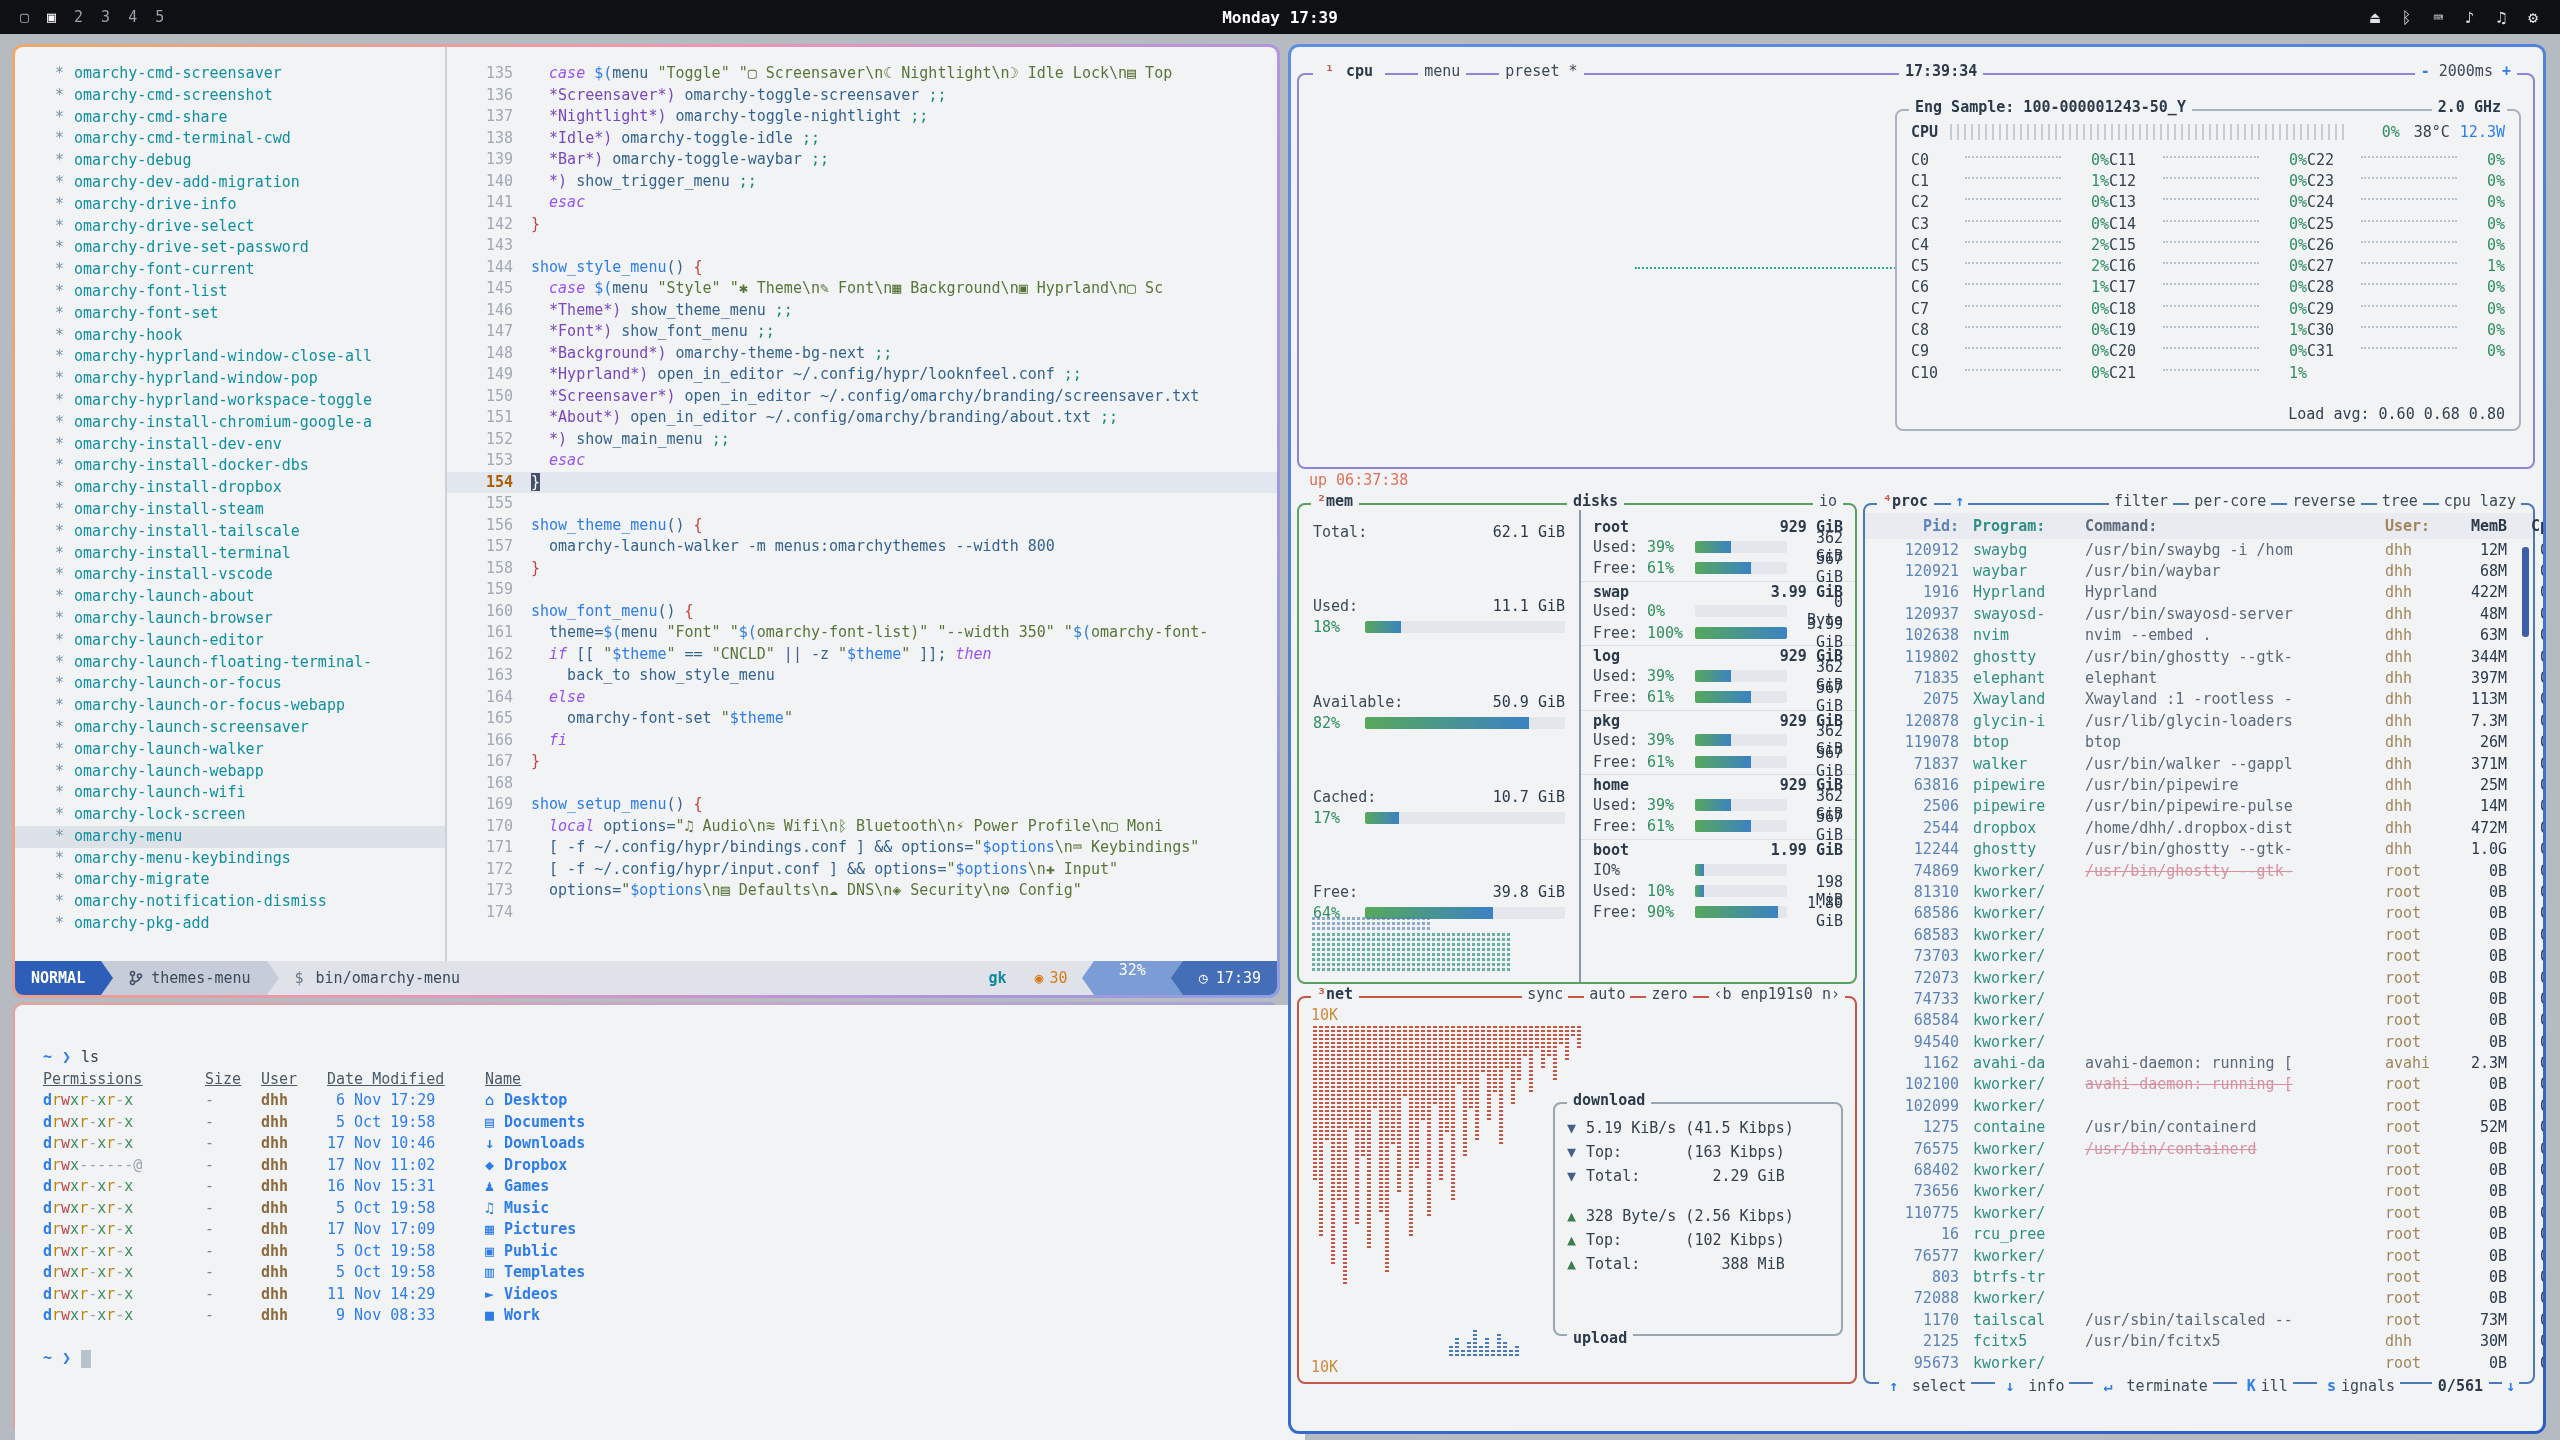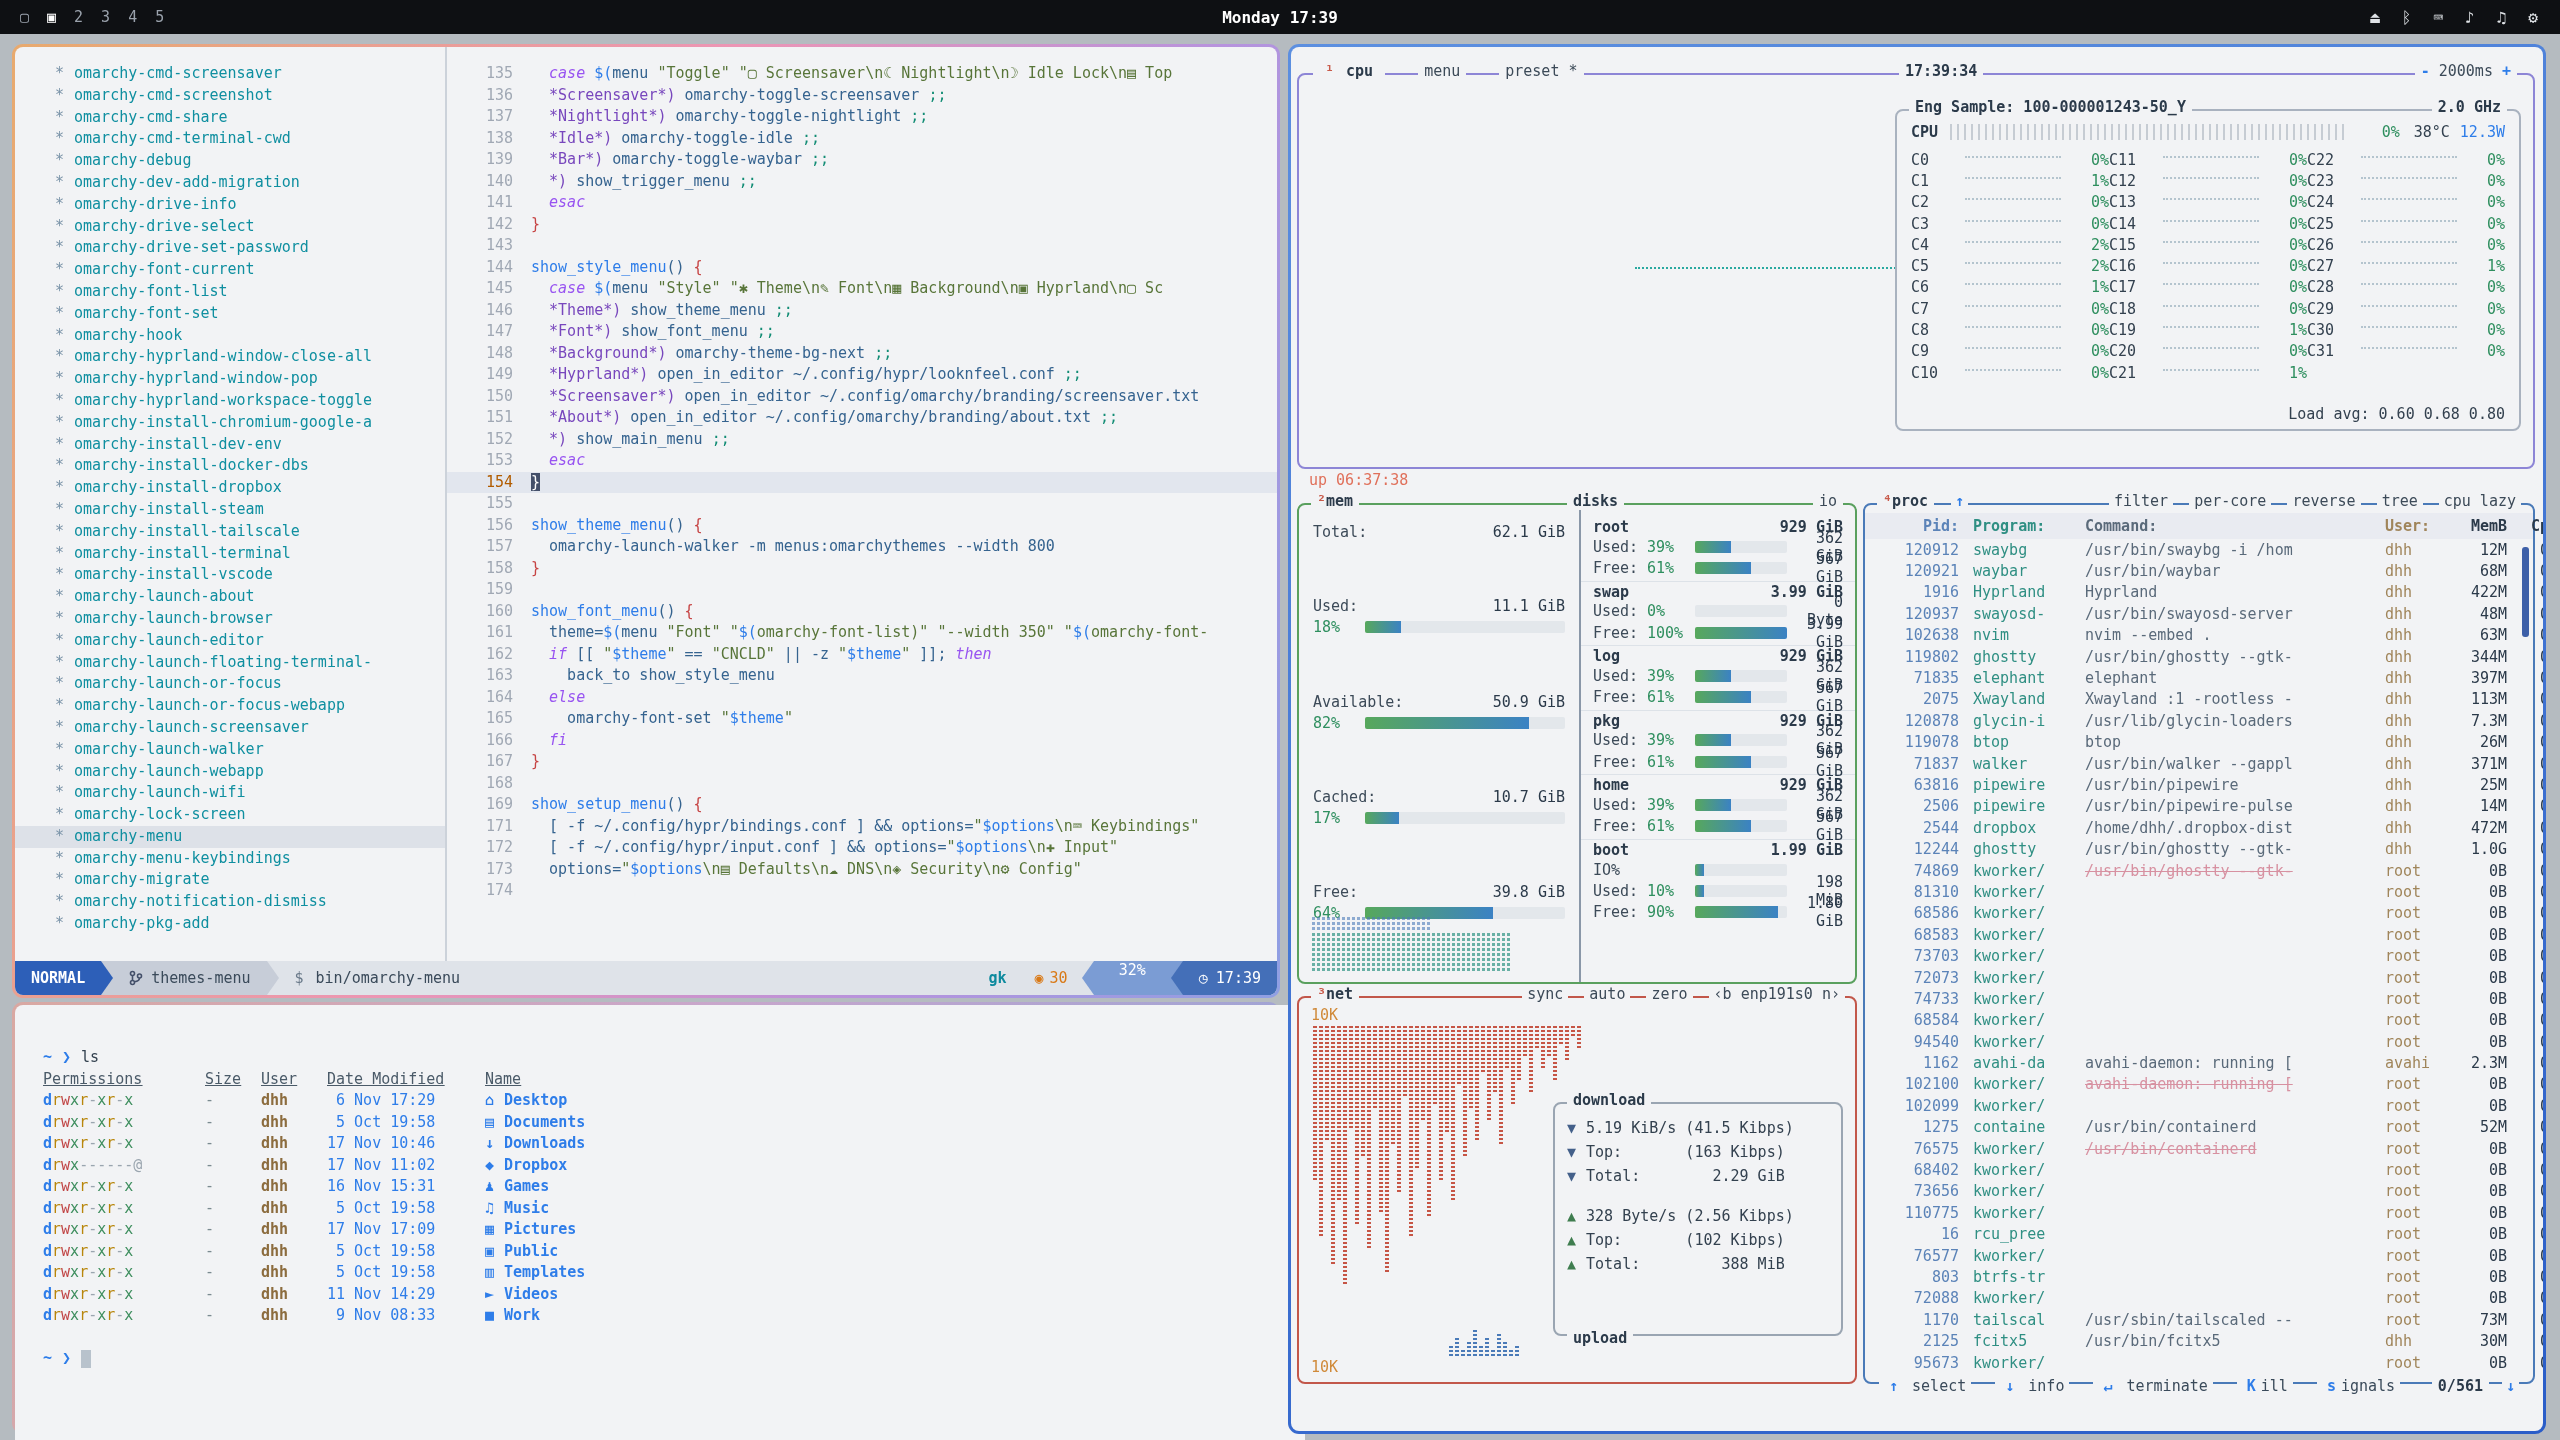--- a/index.html
+++ b/index.html
@@ -26,21 +26,21 @@
   .editor-main{display:flex;height:calc(100% - 34px);}
   .filelist{width:430px;flex:none;border-right:2px solid #ccd2da;padding-top:16px;overflow:hidden;}
   .fl-item{height:21.8px;line-height:21.8px;color:#0f8fa0;padding-left:40px;white-space:pre;}
   .fl-item .star{color:#7a93a8;margin-right:10px;}
   .fl-act{background:#dde1e8;}
   .codepane{flex:1;padding-top:16px;overflow:hidden;}
   .code-line{display:flex;height:21.5px;line-height:21.5px;}
   .ln{width:66px;flex:none;text-align:right;color:#a0a8b4;padding-right:18px;}
   .ct{white-space:pre;color:#35638f;}
   .cur-line{background:#e2e6ee;}
-  .cur-line .ln{color:#b15c00;font-weight:normal;}
+  .cur-line .ln{color:#b15c00;font-weight:bold;}
   .cursor{background:#44506a;color:#ffffff;}
   .k{color:#9854f1;font-style:italic;}
   .s{color:#587539;}
   .p{color:#7847bd;}
   .v{color:#2e7de9;}
   .fn{color:#2e7de9;}
   .o{color:#118c74;}
   .br{color:#c64343;}
   
   .statusline{position:absolute;left:0;right:0;bottom:0;height:34px;background:#dfe3e9;display:flex;align-items:stretch;font-size:15px;}
@@ -374,20 +374,24 @@
             </div>
             <div class="code-line">
               <span class="ln">168</span>
               <span class="ct"></span>
             </div>
             <div class="code-line">
               <span class="ln">169</span>
               <span class="ct"><span class="fn">show_setup_menu</span>() <span class="br">{</span></span>
             </div>
             <div class="code-line">
+              <span class="ln">170</span>
+              <span class="ct">  <span class="k">local</span> options=<span class="s">"♫ Audio\n≋ Wifi\nᛒ Bluetooth\n⚡ Power Profile\n▢ Moni</span></span>
+            </div>
+            <div class="code-line">
               <span class="ln">171</span>
               <span class="ct">  [ -f ~/.config/hypr/bindings.conf ] &amp;&amp; options=<span class="s">"<span class="v">$options</span>\n⌨ Keybindings"</span></span>
             </div>
             <div class="code-line">
               <span class="ln">172</span>
               <span class="ct">  [ -f ~/.config/hypr/input.conf ] &amp;&amp; options=<span class="s">"<span class="v">$options</span>\n✚ Input"</span></span>
             </div>
             <div class="code-line">
               <span class="ln">173</span>
               <span class="ct">  options=<span class="s">"<span class="v">$options</span>\n▤ Defaults\n☁ DNS\n◈ Security\n⚙ Config"</span></span>

